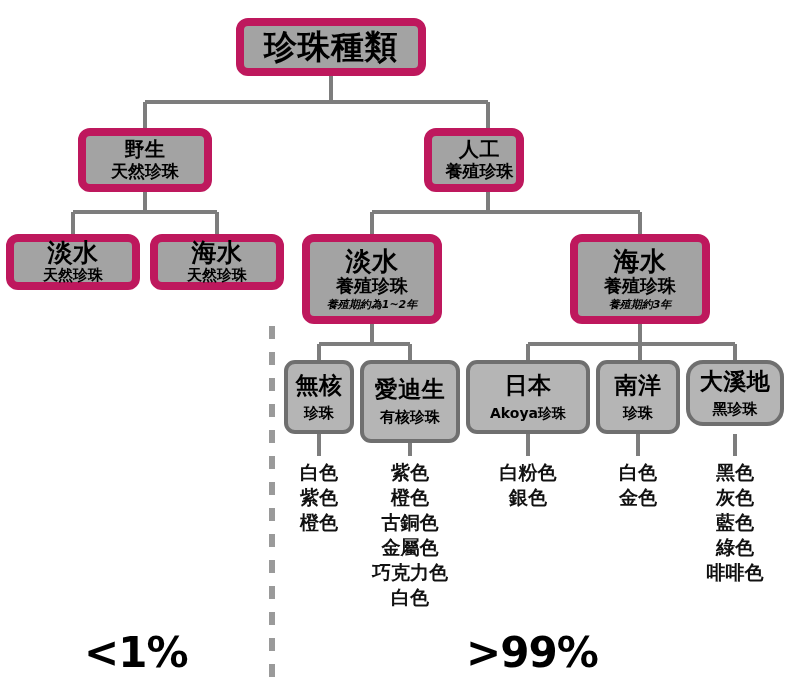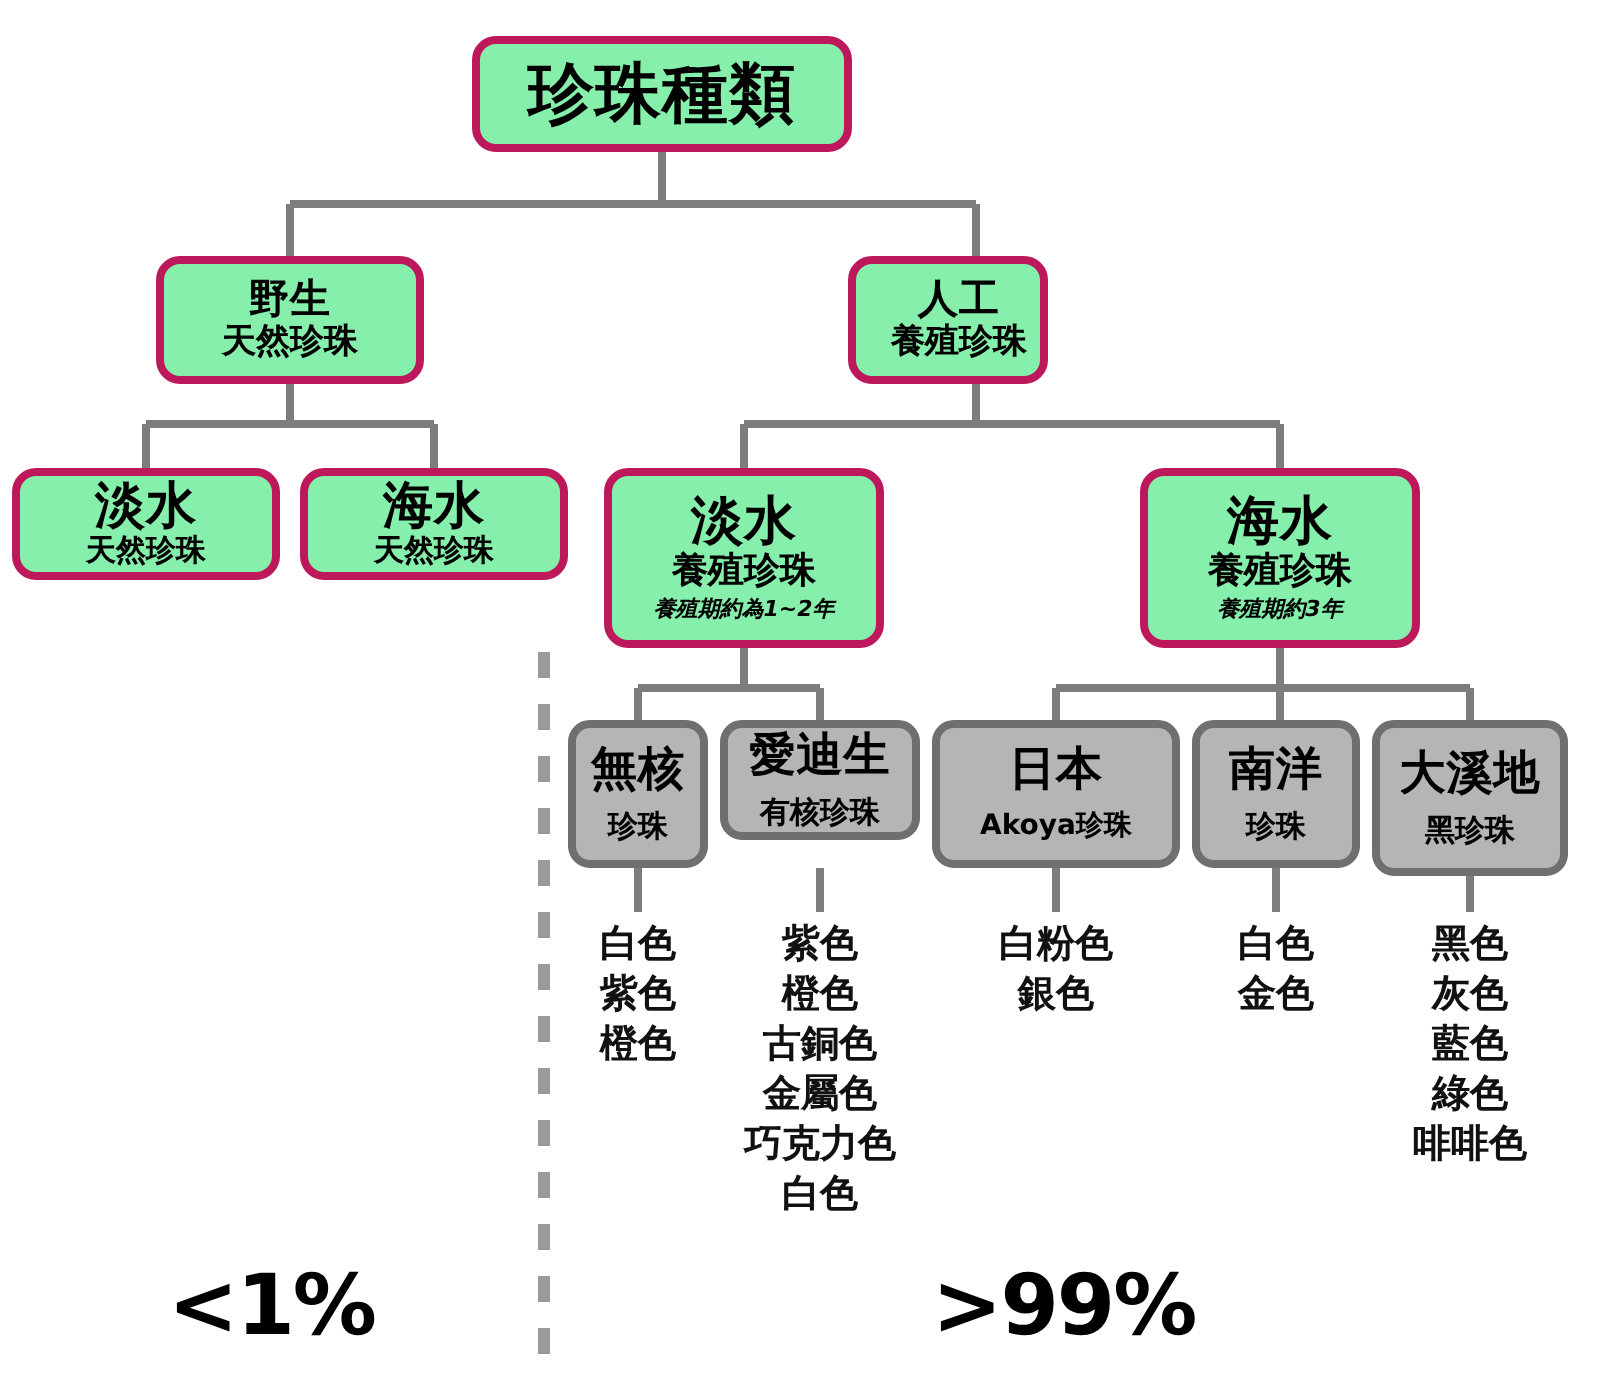--- a/index.html
+++ b/index.html
@@ -34,22 +34,22 @@
   
   .node {
     position: absolute;
     box-sizing: border-box;
     display: flex;
     flex-direction: column;
     align-items: center;
     justify-content: center;
     text-align: center;
     z-index: 3;
-    background: #86efac;
-    border: 4px solid #be185d;
+    background: #a3a3a3;
+    border: 8px solid #be185d;
     border-radius: 12px;
     line-height: 1.05;
   }
   .node.gray {
     background: #b5b5b5;
     border: 4px solid #6f6f6f;
     border-radius: 11px;
     justify-content: center;
   }
 
@@ -86,24 +86,24 @@
 
   
   #node-farm-fresh { left: 302px; top: 234px; width: 140px; height: 90px; }
   #node-farm-sea   { left: 570px; top: 234px; width: 140px; height: 90px; }
   #node-farm-fresh .ln1, #node-farm-sea .ln1 { font-size: 26px; }
   #node-farm-fresh .ln2, #node-farm-sea .ln2 { font-size: 18px; margin-top: 2px; }
   #node-farm-fresh .ln3, #node-farm-sea .ln3 { font-size: 11px; margin-top: 3px; }
 
   
   #node-nucfree  { left: 284px; top: 360px; width: 70px;  height: 74px; }
-  #node-edison   { left: 360px; top: 360px; width: 100px; height: 60px; }
+  #node-edison   { left: 360px; top: 360px; width: 100px; height: 83px; }
   #node-japan    { left: 466px; top: 360px; width: 124px; height: 74px; }
   #node-south    { left: 596px; top: 360px; width: 84px;  height: 74px; }
-  #node-tahiti   { left: 686px; top: 360px; width: 98px;  height: 78px; }
+  #node-tahiti   { left: 686px; top: 360px; width: 98px;  height: 66px; border-radius: 17px; }
   .node.gray .ln1 { font-size: 23px; }
   .node.gray .ln2 { font-size: 15px; margin-top: 9px; }
   #node-japan .ln2 { font-size: 14px; }
 
   
   .color-list {
     position: absolute;
     z-index: 3;
     text-align: center;
     font-size: 19px;

